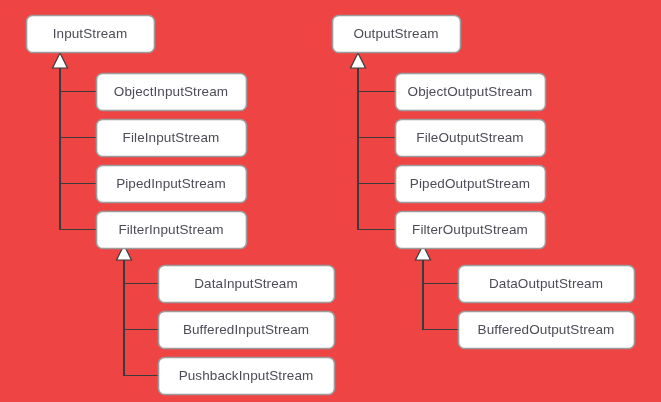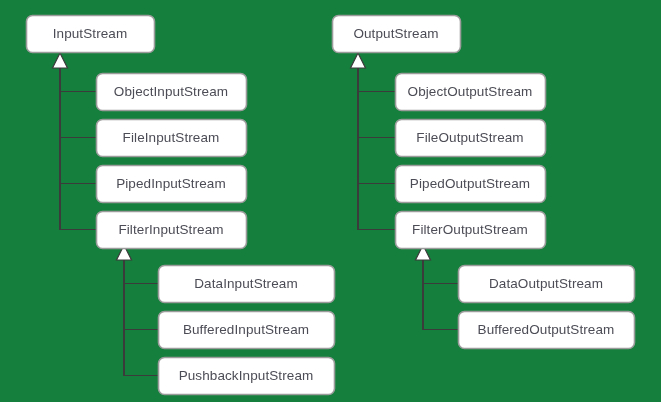--- a/index.html
+++ b/index.html
@@ -8,21 +8,21 @@
     padding: 0;
     background: #ffffff;
   }
   body {
     font-family: "Liberation Sans", sans-serif;
   }
   #diagram-root {
     position: relative;
     width: 661px;
     height: 402px;
-    background: #15803d;
+    background: #ef4444;
     overflow: hidden;
   }
   #diagram-svg {
     position: absolute;
     left: 0;
     top: 0;
     width: 661px;
     height: 402px;
     display: block;
   }

